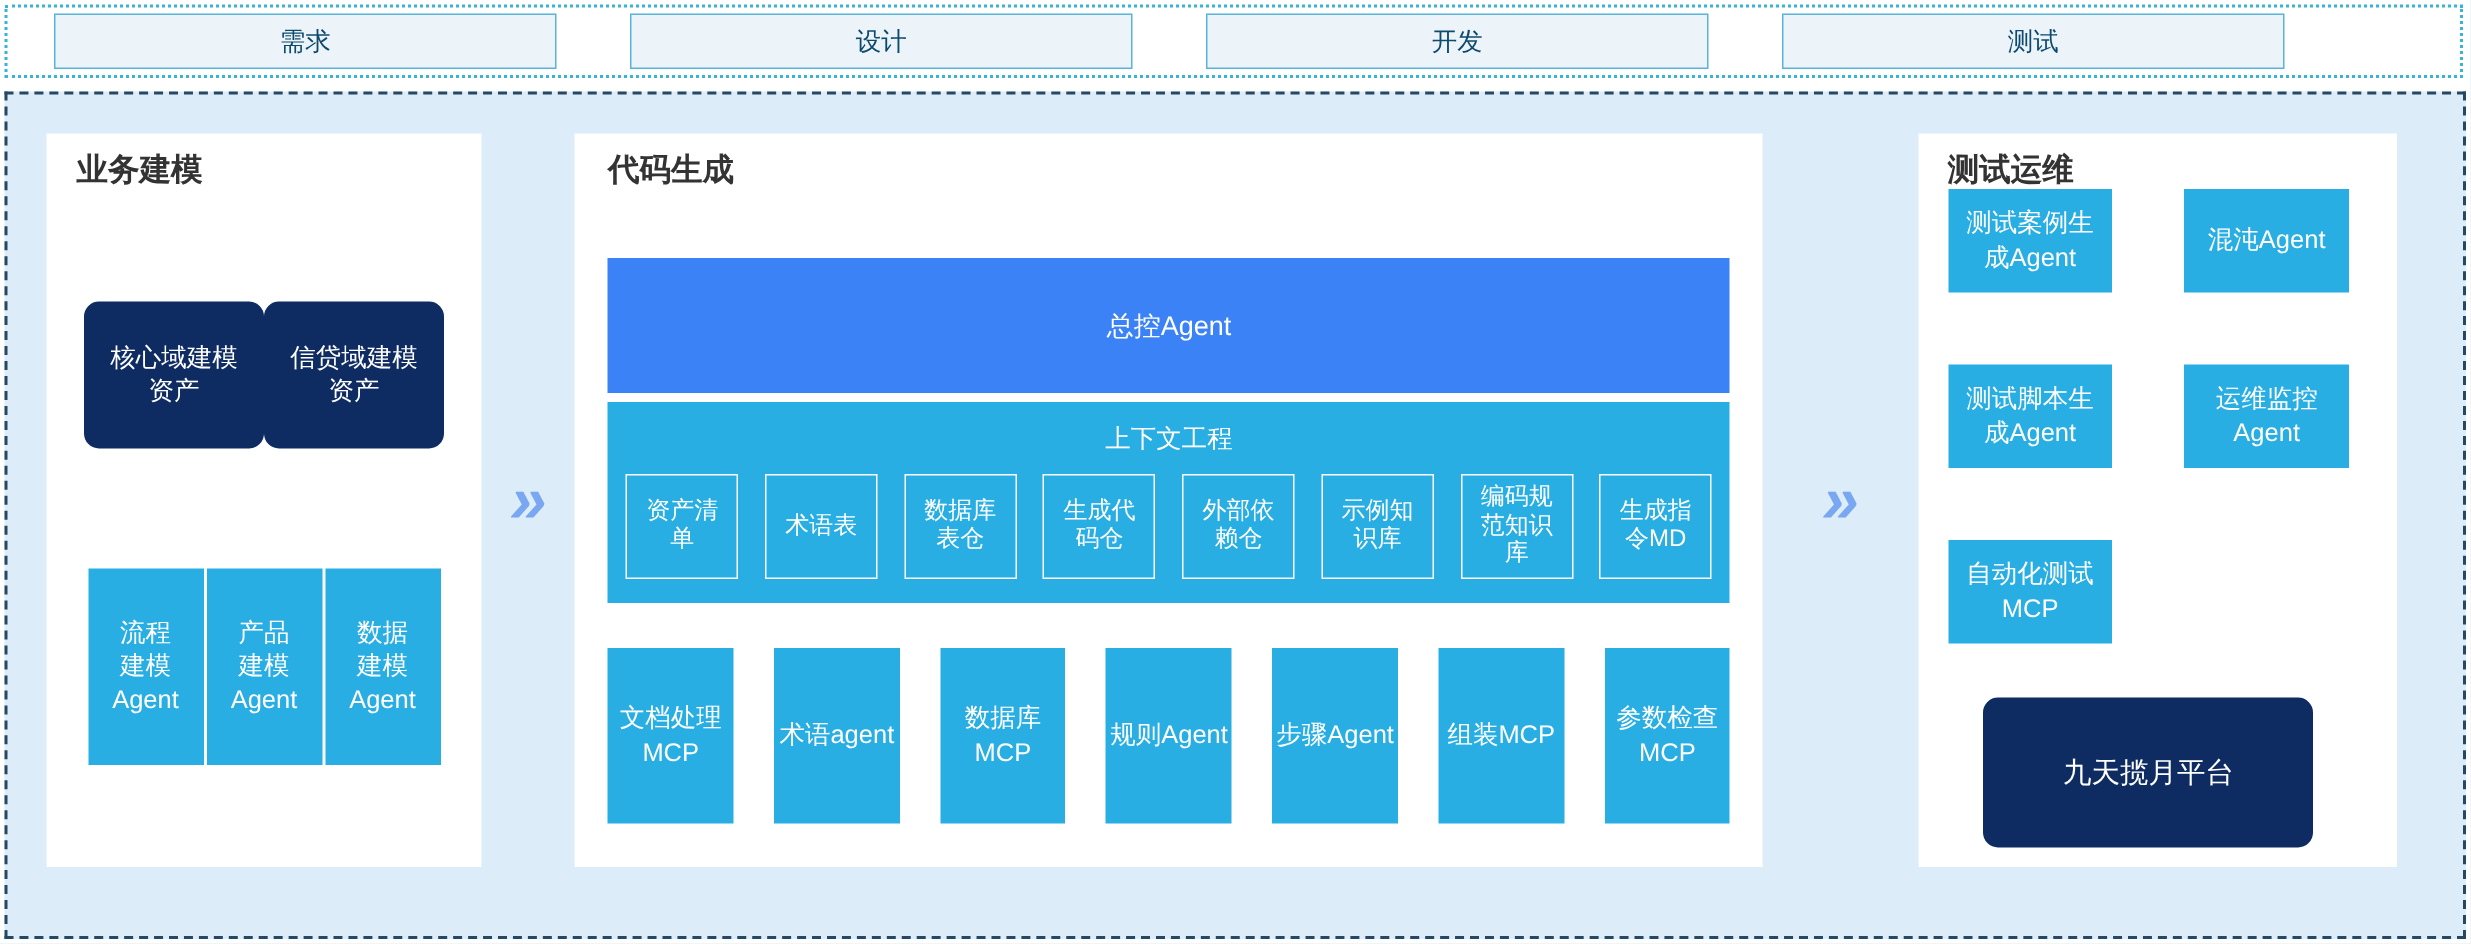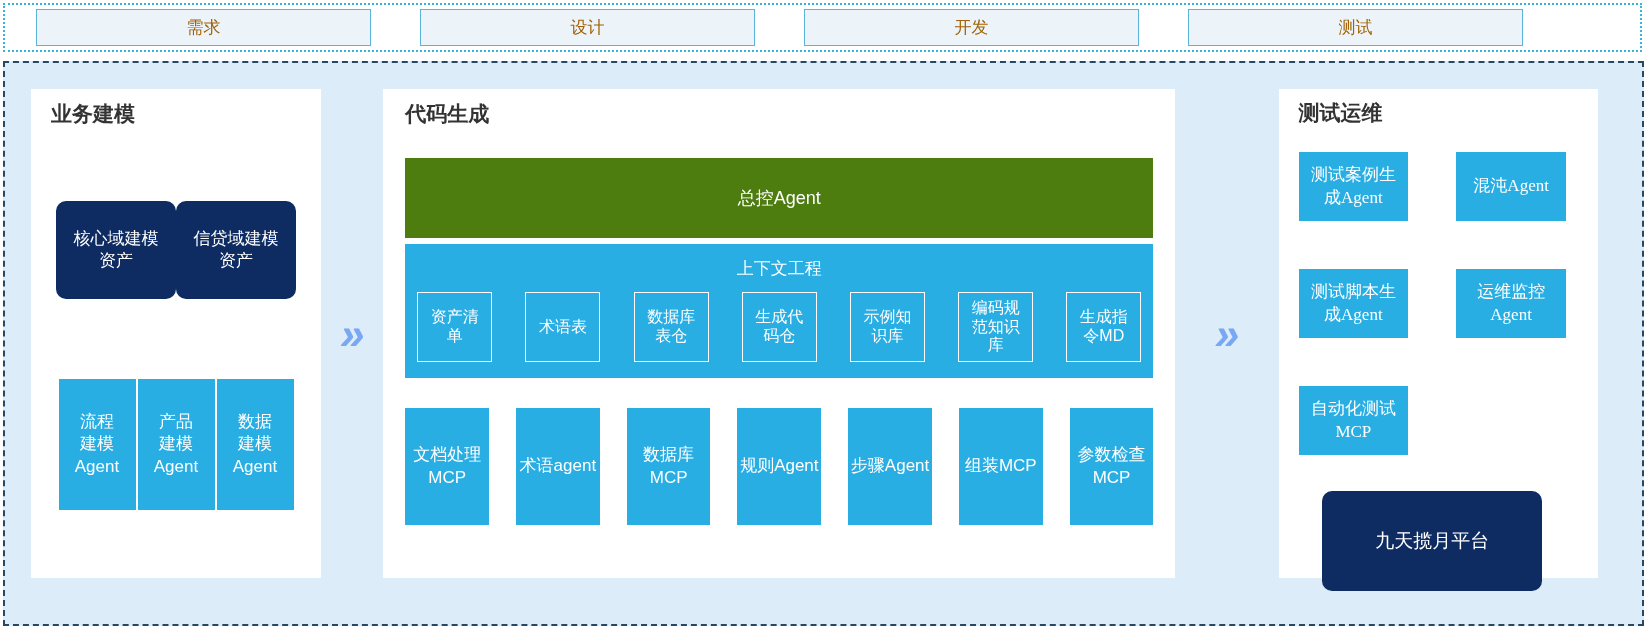--- a/index.html
+++ b/index.html
@@ -11,21 +11,21 @@
   
   .phase-strip {
     position:absolute; top:3px; left:3px; width:1639px; height:49px;
     box-sizing:border-box; border:2px dotted #38b4d6; background:#ffffff;
     display:flex; align-items:center; padding-left:31px; gap:49px;
   }
   .phase-box {
     width:335px; height:37px; box-sizing:border-box;
     background:#edf4f9; border:1px solid #5ab4d9;
     display:flex; align-items:center; justify-content:center;
-    font-size:17px; color:#a16207;
+    font-size:17px; color:#0c4a6e;
   }
   
   .main-container {
     position:absolute; top:61px; left:3px; width:1641px; height:565px;
     box-sizing:border-box; border:2px dashed #274862; background:#dcecf8;
     display:flex; align-items:stretch; padding:26px 0 46px 26px;
   }
   .panel { background:#ffffff; box-sizing:border-box; }
   .panel-title {
     font-size:21px; font-weight:bold; color:#333333;
@@ -48,36 +48,36 @@
   
   .arrow-col {
     align-self:center; display:flex; justify-content:center; align-items:center;
     color:#7aa7f2; font-size:44px; font-weight:900; font-style:italic; user-select:none;
   }
   .arrow-1 { width:64px; }
   .arrow-2 { width:106px; }
   
   .panel-mid { width:813px; padding-left:22px; padding-right:22px; display:flex; flex-direction:column; }
   .master-bar {
-    margin-top:32px; height:80px; background:#4d7c0f; color:#ffffff; font-size:18px;
+    margin-top:46px; height:90px; background:#3b82f6; color:#ffffff; font-size:18px;
     display:flex; align-items:center; justify-content:center;
   }
   .context-box { margin-top:6px; background:#29aee4; padding:8px 12px 16px; }
   .context-title { text-align:center; color:#ffffff; font-size:17px; margin:6px 0 12px; line-height:22px; }
   .context-items { display:flex; justify-content:space-between; }
   .context-item {
     border:1px solid #ffffff; width:75px; height:70px; box-sizing:border-box;
     color:#ffffff; font-size:16px; display:flex; align-items:center; justify-content:center;
     text-align:center; white-space:pre-line; line-height:1.18;
   }
   .tools-row { margin-top:30px; display:flex; gap:27px; }
   .tool-box { flex:1; height:117px; }
   
-  .panel-right { width:327px; padding-left:20px; padding-right:32px; margin-right:44px;font-family:Liberation Serif, serif; }
-  .ops-grid { margin-top:26px; display:grid; grid-template-columns:1fr 1fr; column-gap:20px; row-gap:31px;gap:48px; }
+  .panel-right { width:327px; padding-left:20px; padding-right:32px; margin-right:44px; }
+  .ops-grid { display:grid; grid-template-columns:1fr 1fr; column-gap:20px; row-gap:31px;gap:48px; }
   .ops-box { height:69px; }
   .platform-box {
     margin:36px auto 0; width:220px; height:100px; background:#0e2b62; border-radius:10px;
     color:#ffffff; font-size:19px; display:flex; align-items:center; justify-content:center;
   }
 </style>
 </head>
 <body>
 
 <div class="phase-strip">
@@ -118,20 +118,22 @@
     <div class="context-box">
       <div class="context-title">上下文工程</div>
       <div class="context-items">
         <div class="context-item">资产清
 单</div>
         <div class="context-item">术语表</div>
         <div class="context-item">数据库
 表仓</div>
         <div class="context-item">生成代
 码仓</div>
+        <div class="context-item">外部依
+赖仓</div>
         <div class="context-item">示例知
 识库</div>
         <div class="context-item">编码规
 范知识
 库</div>
         <div class="context-item">生成指
 令MD</div>
       </div>
     </div>
     <div class="tools-row">

